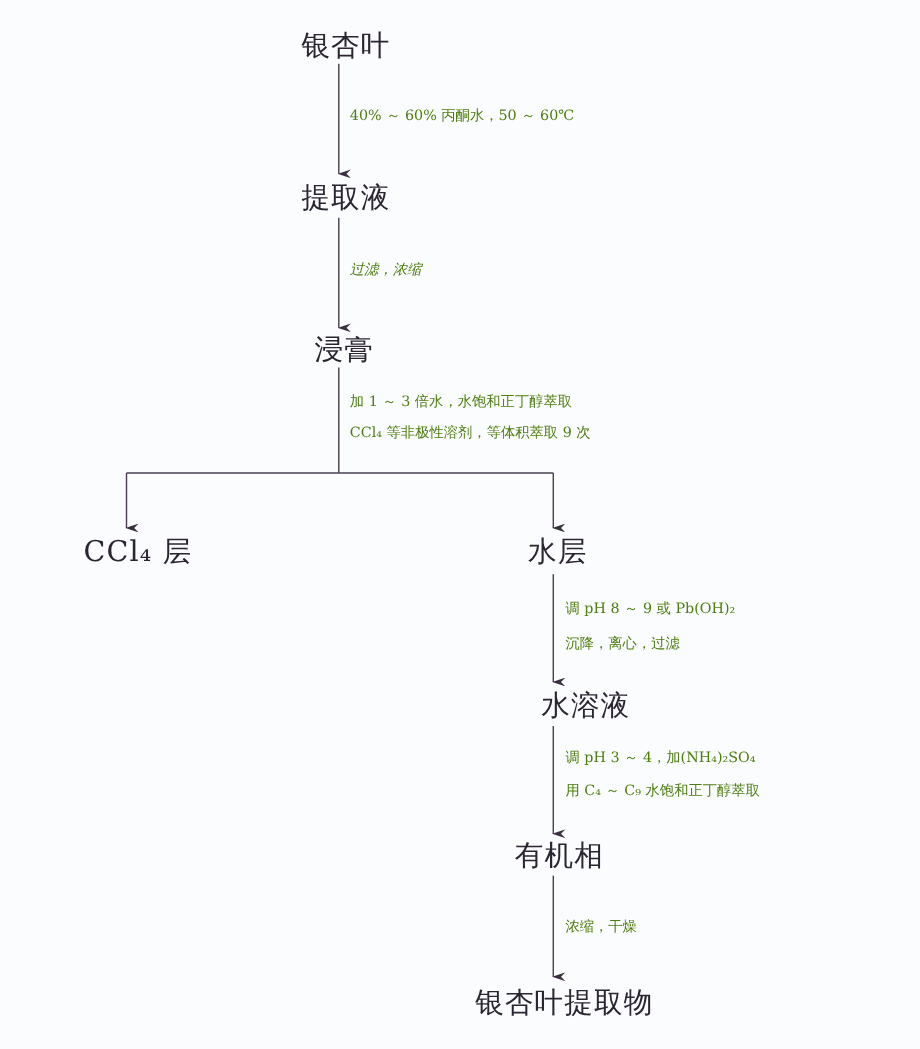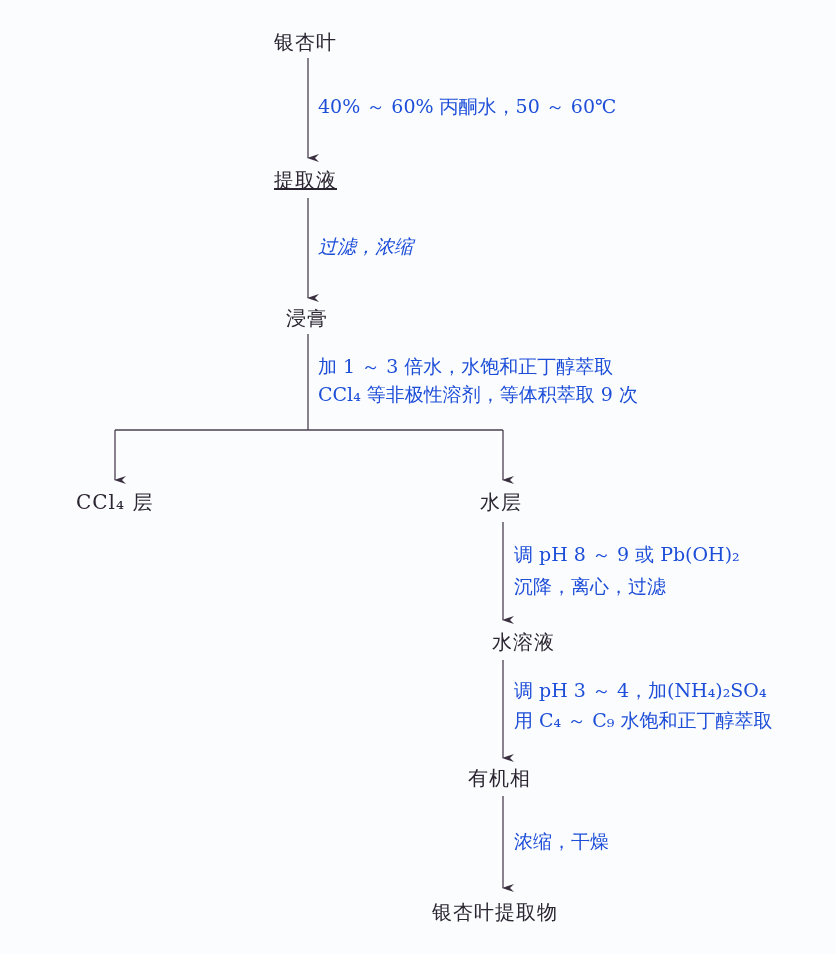--- a/index.html
+++ b/index.html
@@ -1,19 +1,19 @@
 <!DOCTYPE html>
 <html><head>
 <meta charset="utf-8">
 <style>
   html, body { margin:0; padding:0; background:#fbfcfe; }
   body { width:836px; height:954px; position:relative; overflow:hidden;
          font-family: "DejaVu Serif", "Liberation Serif", serif; color:#2a2530; }
-  .node { position:absolute; font-size:20px; line-height:24px; white-space:nowrap; letter-spacing:1px; }
-  .note { position:absolute; font-size:19px; line-height:28px; white-space:nowrap; color:#1d4ed8; }
+  .node { position:absolute; font-size:26px; line-height:24px; white-space:nowrap; letter-spacing:1px; }
+  .note { position:absolute; font-size:13px; line-height:28px; white-space:nowrap; color:#4d7c0f; }
   svg.lines { position:absolute; left:0; top:0; }
 </style>
 </head>
 <body>
 
 <svg class="lines" width="836" height="954">
   <defs>
     <marker id="ah" markerWidth="8" markerHeight="12" refX="4" refY="11" orient="auto-start-reverse" markerUnits="userSpaceOnUse">
       <path d="M0,0 L4,12 L8,0 L4,4 Z" fill="#3a3040"></path>
     </marker>
@@ -27,21 +27,21 @@
     <line x1="503" y1="430" x2="503" y2="480" marker-end="url(#ah)"></line>
     <line x1="503" y1="522" x2="503" y2="620" marker-end="url(#ah)"></line>
     <line x1="503" y1="660" x2="503" y2="758" marker-end="url(#ah)"></line>
     <line x1="503" y1="796" x2="503" y2="888" marker-end="url(#ah)"></line>
   </g>
 </svg>
 
 <div class="node" style="left:274px;top:30px;">银杏叶</div>
 <div class="note" style="left:318px;top:92px;">40% ～ 60% 丙酮水，50 ～ 60℃</div>
 
-<div class="node" style="left:274px;top:168px;text-decoration:underline;">提取液</div>
+<div class="node" style="left:274px;top:168px;">提取液</div>
 <div class="note" style="left:318px;top:232px;font-style:italic;">过滤，浓缩</div>
 
 <div class="node" style="left:286px;top:306px;">浸膏</div>
 <div class="note" style="left:318px;top:352px;">加 1 ～ 3 倍水，水饱和正丁醇萃取</div>
 <div class="note" style="left:318px;top:380px;">CCl₄ 等非极性溶剂，等体积萃取 9 次</div>
 
 <div class="node" style="left:76px;top:490px;">CCl₄ 层</div>
 <div class="node" style="left:480px;top:490px;">水层</div>
 
 <div class="note" style="left:514px;top:540px;">调 pH 8 ～ 9 或 Pb(OH)₂</div>

